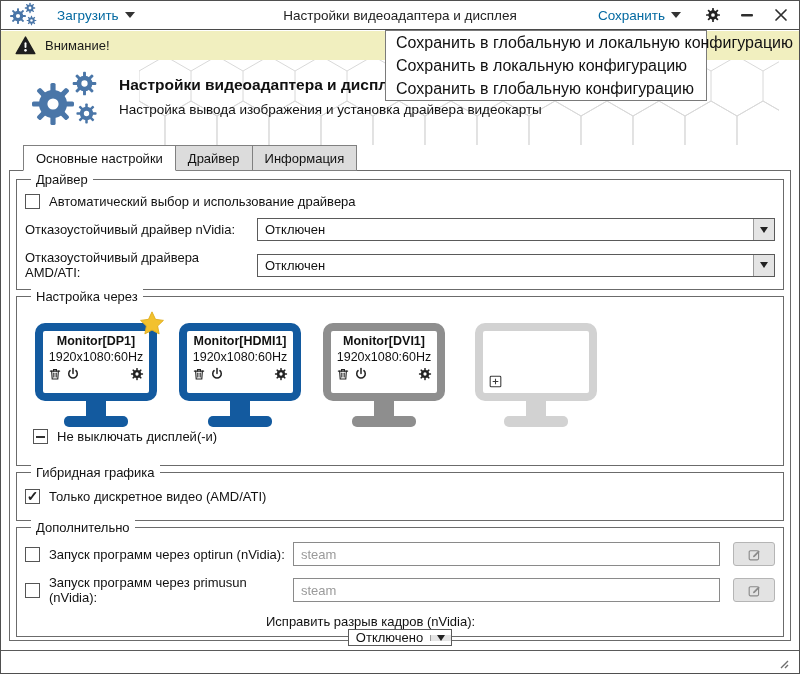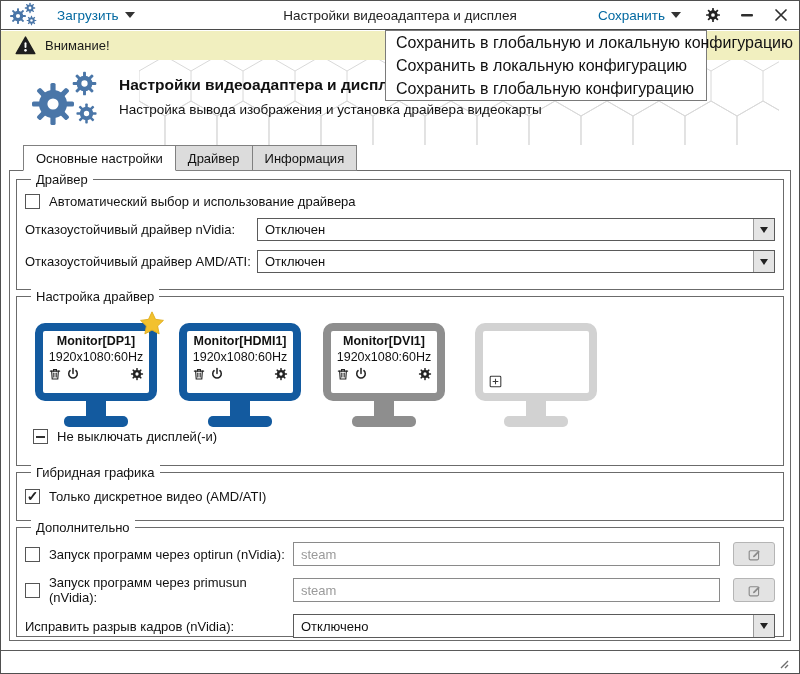--- a/index.html
+++ b/index.html
@@ -291,32 +291,32 @@
       <div class="row">
         <span class="lbl field-label">Отказоустойчивый драйвер nVidia:</span>
         <div class="combo">
           <span class="combo-value">Отключен</span>
           <span class="combo-btn">
               <span class="caret"></span>
             </span>
         </div>
       </div>
       <div class="row" style="margin-bottom:0;">
-        <span class="lbl field-label">Отказоустойчивый драйвер AMD/ATI:</span>
+        <span class="lbl field-label">Отказоустойчивый драйвера AMD/ATI:</span>
         <div class="combo">
           <span class="combo-value">Отключен</span>
           <span class="combo-btn">
               <span class="caret"></span>
             </span>
         </div>
       </div>
     </div>
 
     <div class="group" style="height:170px;">
-      <div class="group-title">Настройка драйвер</div>
+      <div class="group-title">Настройка через</div>
       <div class="monitors">
 
         <div class="monitor blue">
           <svg class="star">
               <use href="#i-star"></use>
             </svg>
           <div class="mon-screen">
             <div class="mon-name">Monitor[DP1]</div>
             <div class="mon-res">1920x1080:60Hz</div>
             <div class="mon-icons">
@@ -432,21 +432,21 @@
           <span class="cb"></span>
           <span class="lbl">Запуск программ через primusun (nVidia):</span>
         </span>
         <input class="txt-input" type="text" placeholder="steam" style="">
         <button class="edit-btn">
           <svg>
               <use href="#i-edit"></use>
             </svg>
         </button>
       </div>
-      <div class="row" style="margin-bottom:0;">
+      <div class="row" style="margin-bottom:0;flex-direction:column;">
         <span class="lbl x-label">Исправить разрыв кадров (nVidia):</span>
         <div class="combo" style="height:24px;">
           <span class="combo-value">Отключено</span>
           <span class="combo-btn">
               <span class="caret"></span>
             </span>
         </div>
       </div>
     </div>
 

